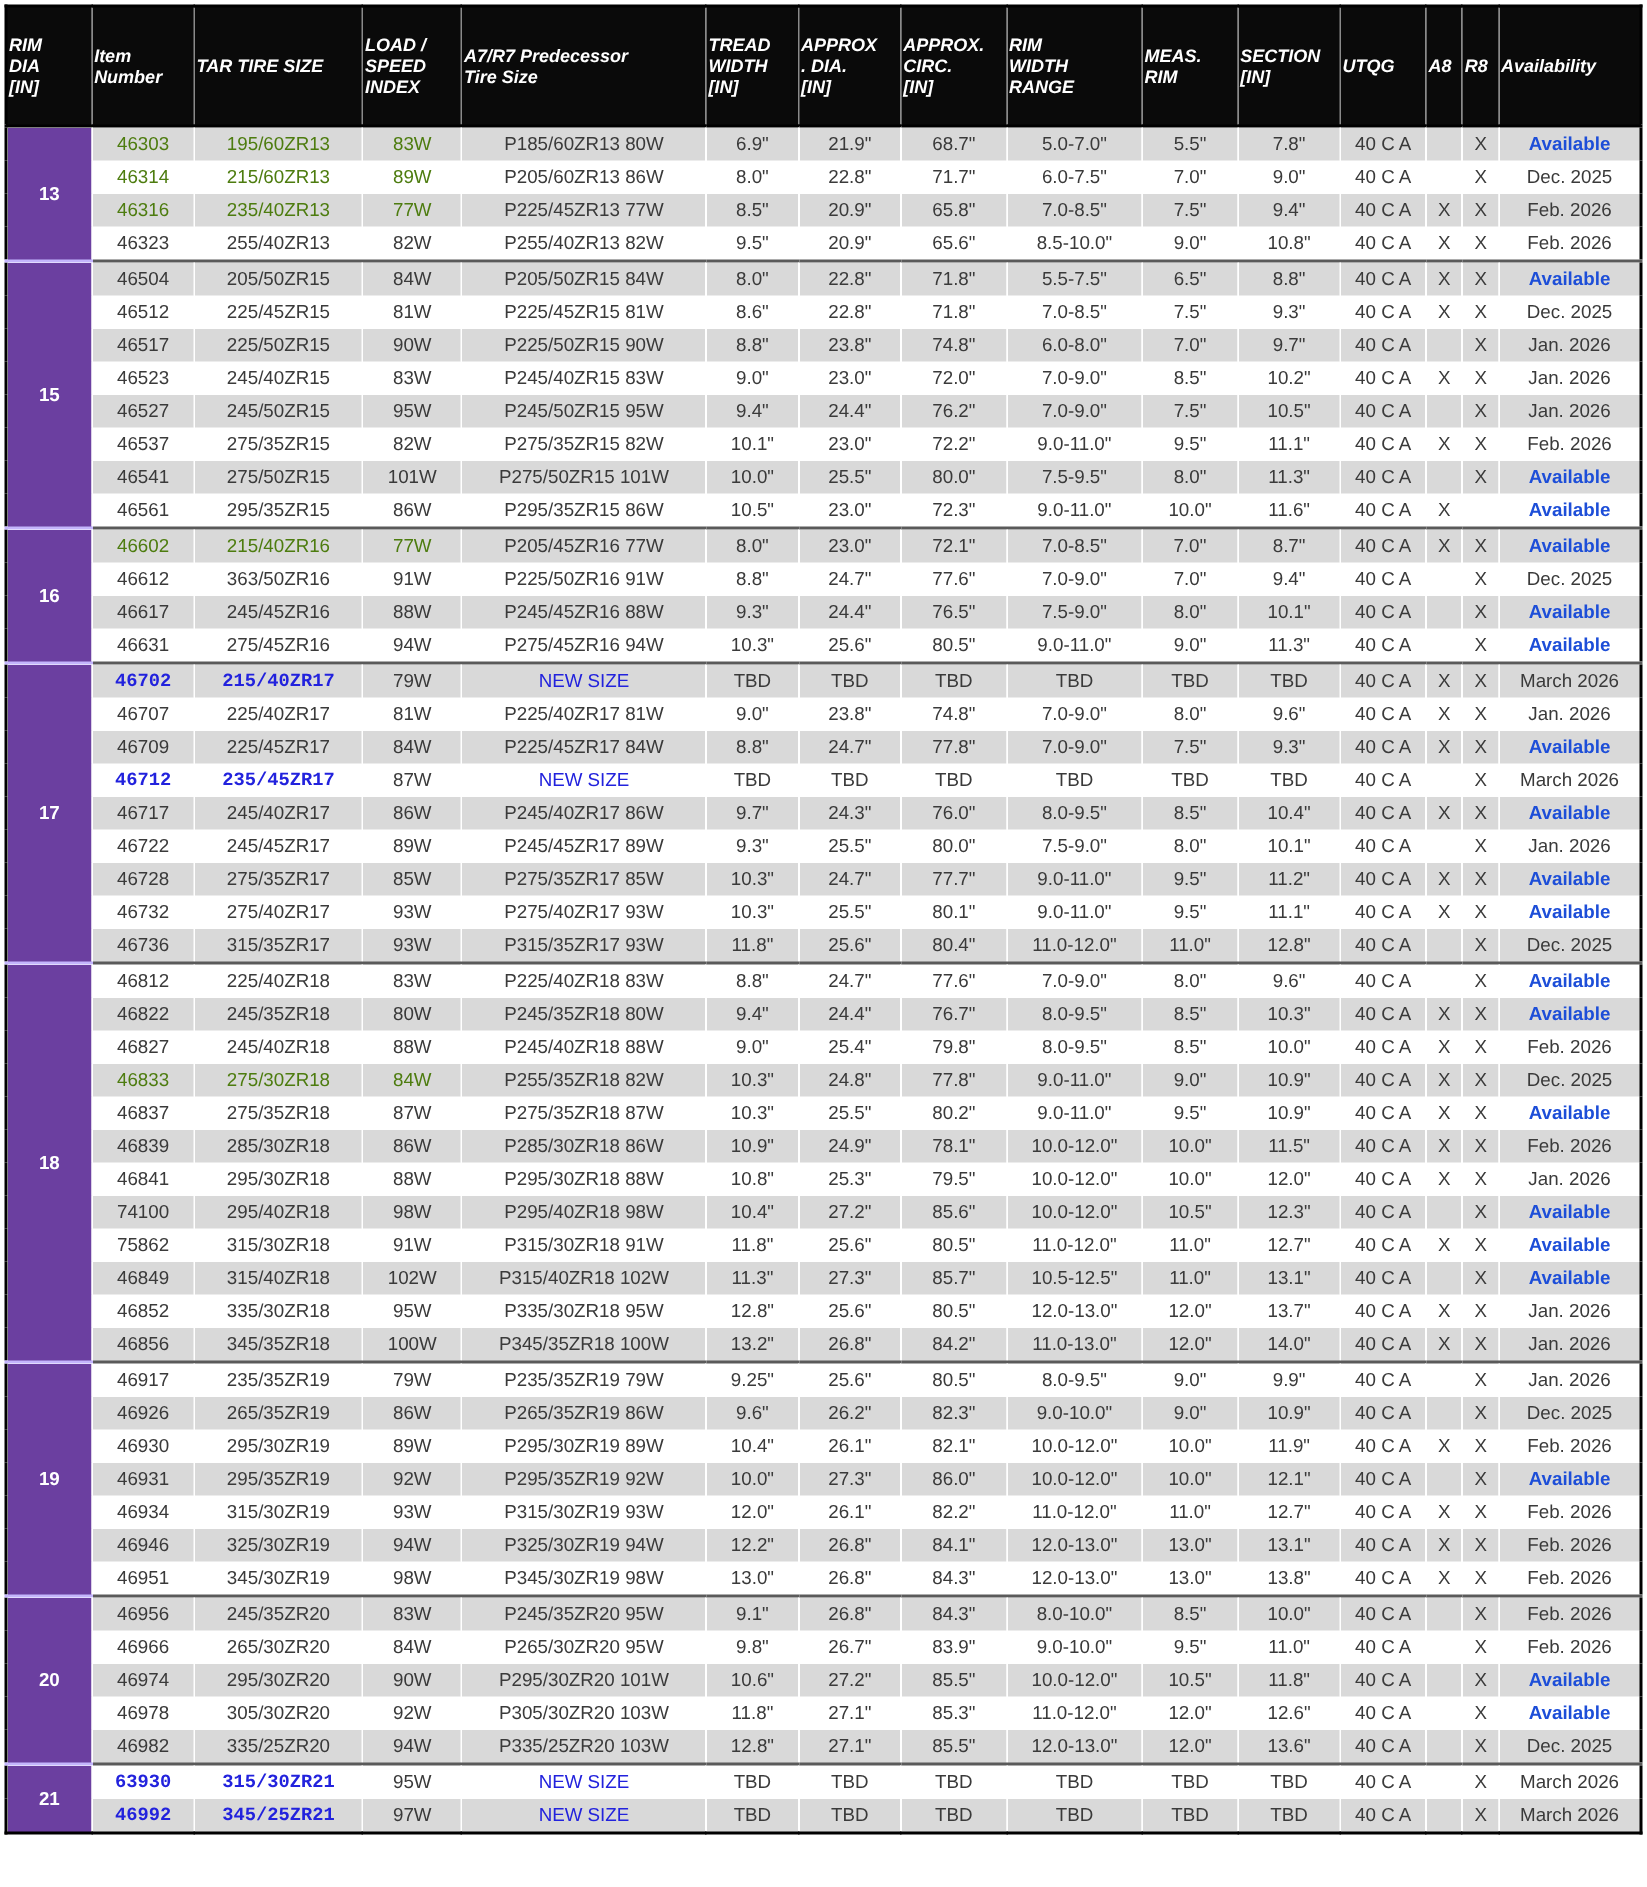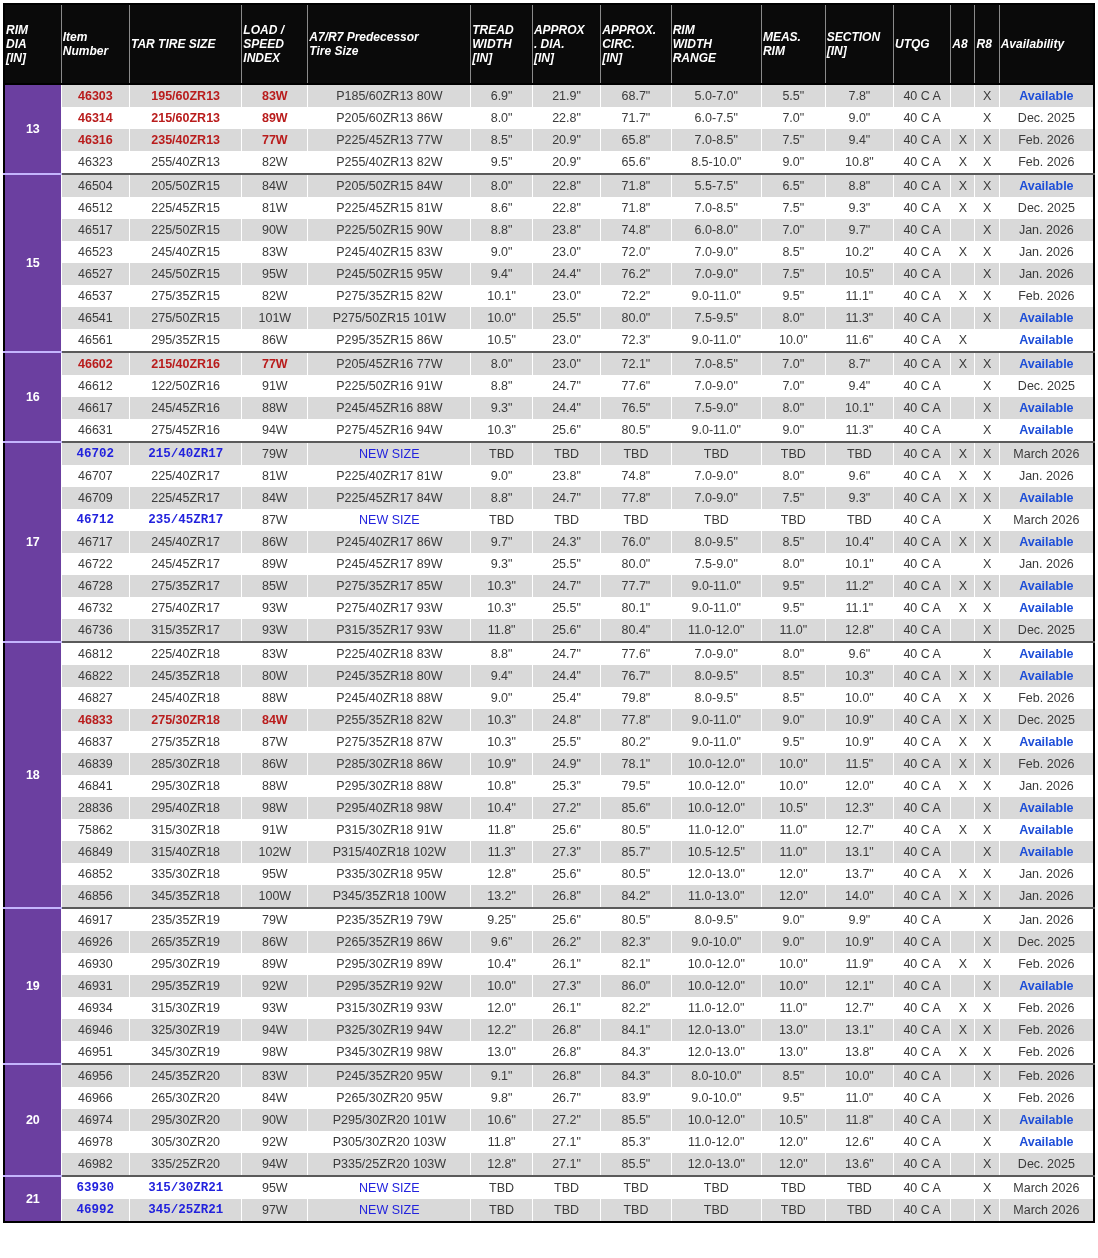--- a/index.html
+++ b/index.html
@@ -74,21 +74,21 @@
     border-top: 2px solid #ffffff;
     vertical-align: middle;
   }
   tr.group-start td.rim-dia { border-top: 2px solid #c4b5fd; }
 
   
   td.sep-l { border-left: 1px solid #bdbdbd; }
   td.sep-r { border-right: 1px solid #bdbdbd; }
 
   
-  td.b        { font-weight: bold; color: #b91c1c; }
+  td.b        { font-weight: normal; color: #4d7c0f; }
   td.blue     { color: #2222dd; }
   td.blue.b   { color: #2222dd; font-weight: bold; font-family: Liberation Mono, monospace; }
   td.avail    { font-weight: bold; color: #1d4ed8; }
 
   
   col.c-rim    { width: 52px; }
   col.c-item   { width: 62px; }
   col.c-tar    { width: 102px; }
   col.c-load   { width: 60px; }
   col.c-pred   { width: 148px; }
@@ -350,21 +350,21 @@
         <td class="sep-l sep-r">7.0-8.5"</td>
         <td class="sep-l sep-r">7.0''</td>
         <td class="sep-l sep-r">8.7"</td>
         <td class="sep-l sep-r">40 C A</td>
         <td class="">X</td>
         <td class="">X</td>
         <td class="sep-l avail">Available</td>
       </tr>
       <tr class="odd">
         <td class="sep-l sep-r">46612</td>
-        <td class="sep-l sep-r">122/50ZR16</td>
+        <td class="sep-l sep-r">363/50ZR16</td>
         <td class="sep-l sep-r">91W</td>
         <td class="sep-l sep-r">P225/50ZR16 91W</td>
         <td class="sep-l sep-r">8.8"</td>
         <td class="sep-l sep-r">24.7"</td>
         <td class="sep-l sep-r">77.6"</td>
         <td class="sep-l sep-r">7.0-9.0"</td>
         <td class="sep-l sep-r">7.0"</td>
         <td class="sep-l sep-r">9.4"</td>
         <td class="sep-l sep-r">40 C A</td>
         <td class=""></td>
@@ -655,21 +655,21 @@
         <td class="sep-l sep-r">79.5"</td>
         <td class="sep-l sep-r">10.0-12.0"</td>
         <td class="sep-l sep-r">10.0"</td>
         <td class="sep-l sep-r">12.0"</td>
         <td class="sep-l sep-r">40 C A</td>
         <td class="">X</td>
         <td class="">X</td>
         <td class="sep-l">Jan. 2026</td>
       </tr>
       <tr class="even">
-        <td class="sep-l sep-r">28836</td>
+        <td class="sep-l sep-r">74100</td>
         <td class="sep-l sep-r">295/40ZR18</td>
         <td class="sep-l sep-r">98W</td>
         <td class="sep-l sep-r">P295/40ZR18 98W</td>
         <td class="sep-l sep-r">10.4"</td>
         <td class="sep-l sep-r">27.2"</td>
         <td class="sep-l sep-r">85.6"</td>
         <td class="sep-l sep-r">10.0-12.0"</td>
         <td class="sep-l sep-r">10.5"</td>
         <td class="sep-l sep-r">12.3"</td>
         <td class="sep-l sep-r">40 C A</td>

